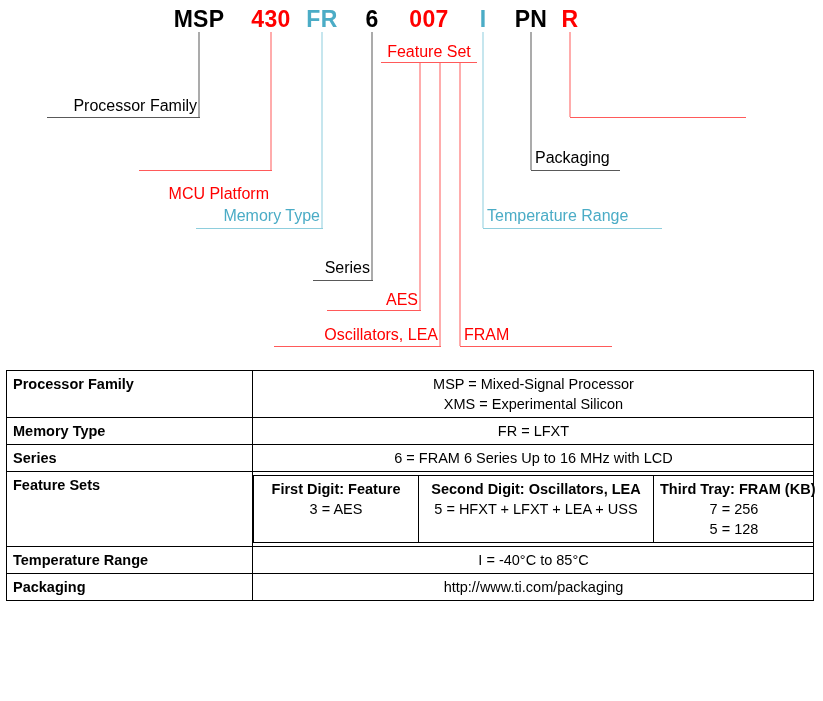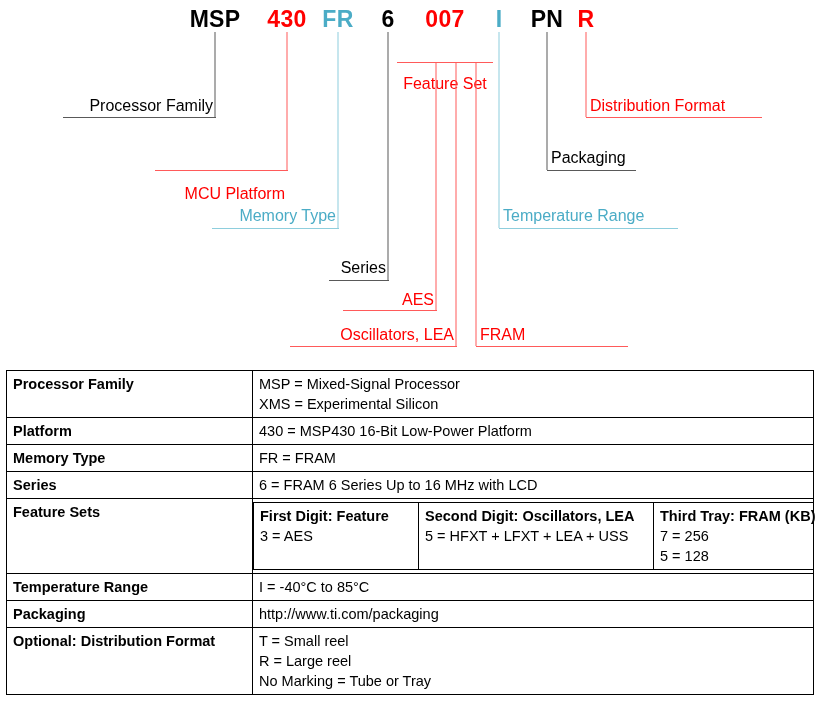--- a/index.html
+++ b/index.html
@@ -12,21 +12,21 @@
     height: 701px;
     font-family: "Liberation Sans", sans-serif;
     color: #000000;
     position: relative;
     overflow: hidden;
   }
 
   
   #pn-diagram {
     position: absolute;
-    left: 16px;
+    left: 0;
     top: 0;
     width: 805px;
     height: 362px;
     text-align: center;
   }
 
   
   .pn-seg {
     position: absolute;
     top: 6px;
@@ -94,20 +94,21 @@
     padding: 3px 5px 3px 6px;
     vertical-align: top;
     line-height: 20px;
   }
   #spec-table td.rowhead {
     font-weight: bold;
     width: 234px;
   }
   #spec-table td.plain {
     font-weight: normal;
+    text-align: center;
   }
   .subtable {
     width: 100%;
     border-collapse: collapse;
     table-layout: fixed;
   }
   .subtable td {
     border: none;
     padding: 0;
     vertical-align: top;
@@ -131,21 +132,21 @@
 
   <div class="pn-seg c-black" style="left:199px;">MSP</div>
   <div class="pn-seg c-red" style="left:271px;">430</div>
   <div class="pn-seg c-blue" style="left:322px;">FR</div>
   <div class="pn-seg c-black" style="left:372px;">6</div>
   <div class="pn-seg c-red" style="left:429px;">007</div>
   <div class="pn-seg c-blue" style="left:483px;">I</div>
   <div class="pn-seg c-black" style="left:531px;">PN</div>
   <div class="pn-seg c-red" style="left:570px;">R</div>
 
-  <div id="feature-set-label" style="left:429px; top:42px;margin-top:32px;">Feature Set</div>
+  <div id="feature-set-label" style="left:429px; top:42px;">Feature Set</div>
   <div class="run red" style="left:381px; top:62px; width:96px;"></div>
 
   <div class="stem red" style="left:420px; top:63px; height:22px;"></div>
   <div class="stem red" style="left:440px; top:63px; height:22px;"></div>
   <div class="stem red" style="left:460px; top:63px; height:22px;"></div>
 
   <div class="stem black" style="left:199px; top:32px; height:85px;"></div>
   <div class="run black" style="left:47px;  top:117px; width:153px;"></div>
   <div class="callout right-aligned c-black" style="left:197px; top:96px;">Processor Family</div>
 
@@ -177,46 +178,39 @@
   <div class="stem blue" style="left:483px; top:32px; height:196px;"></div>
   <div class="run blue" style="left:483px; top:228px; width:179px;"></div>
   <div class="callout c-blue" style="left:487px; top:206px;">Temperature Range</div>
 
   <div class="stem black" style="left:531px; top:32px; height:138px;"></div>
   <div class="run black" style="left:531px; top:170px; width:89px;"></div>
   <div class="callout c-black" style="left:535px; top:148px;">Packaging</div>
 
   <div class="stem red" style="left:570px; top:32px; height:85px;"></div>
   <div class="run red" style="left:570px; top:117px; width:176px;"></div>
-  <div class="callout c-red" style="left:574px; top:96px;">Distribution Format</div>
 
 </div>
 
 <table id="spec-table">
   <tbody>
 
     <tr>
       <td class="rowhead">Processor Family</td>
       <td class="plain">
         <span class="cell-line">MSP = Mixed-Signal Processor</span>
         <span class="cell-line">XMS = Experimental Silicon</span>
       </td>
     </tr>
 
-    <tr>
-      <td class="rowhead">Platform</td>
-      <td class="plain">
-        <span class="cell-line">430 = MSP430 16-Bit Low-Power Platform</span>
-      </td>
-    </tr>
 
     <tr>
       <td class="rowhead">Memory Type</td>
       <td class="plain">
-        <span class="cell-line">FR = FRAM</span>
+        <span class="cell-line">FR = LFXT</span>
       </td>
     </tr>
 
     <tr>
       <td class="rowhead">Series</td>
       <td class="plain">
         <span class="cell-line">6 = FRAM 6 Series Up to 16 MHz with LCD</span>
       </td>
     </tr>
 
@@ -254,22 +248,14 @@
       </td>
     </tr>
 
     <tr>
       <td class="rowhead">Packaging</td>
       <td class="plain">
         <span class="cell-line">http://www.ti.com/packaging</span>
       </td>
     </tr>
 
-    <tr>
-      <td class="rowhead">Optional: Distribution Format</td>
-      <td class="plain">
-        <span class="cell-line">T = Small reel</span>
-        <span class="cell-line">R = Large reel</span>
-        <span class="cell-line">No Marking = Tube or Tray</span>
-      </td>
-    </tr>
   </tbody>
 </table>
 
 </body></html>

